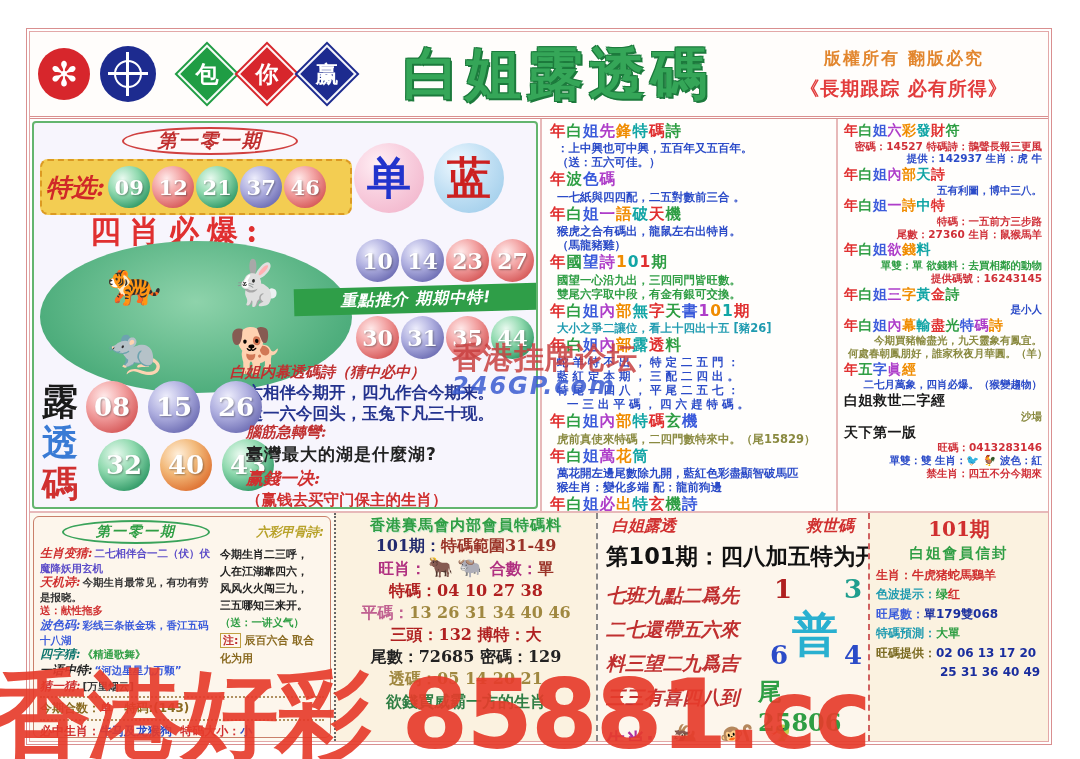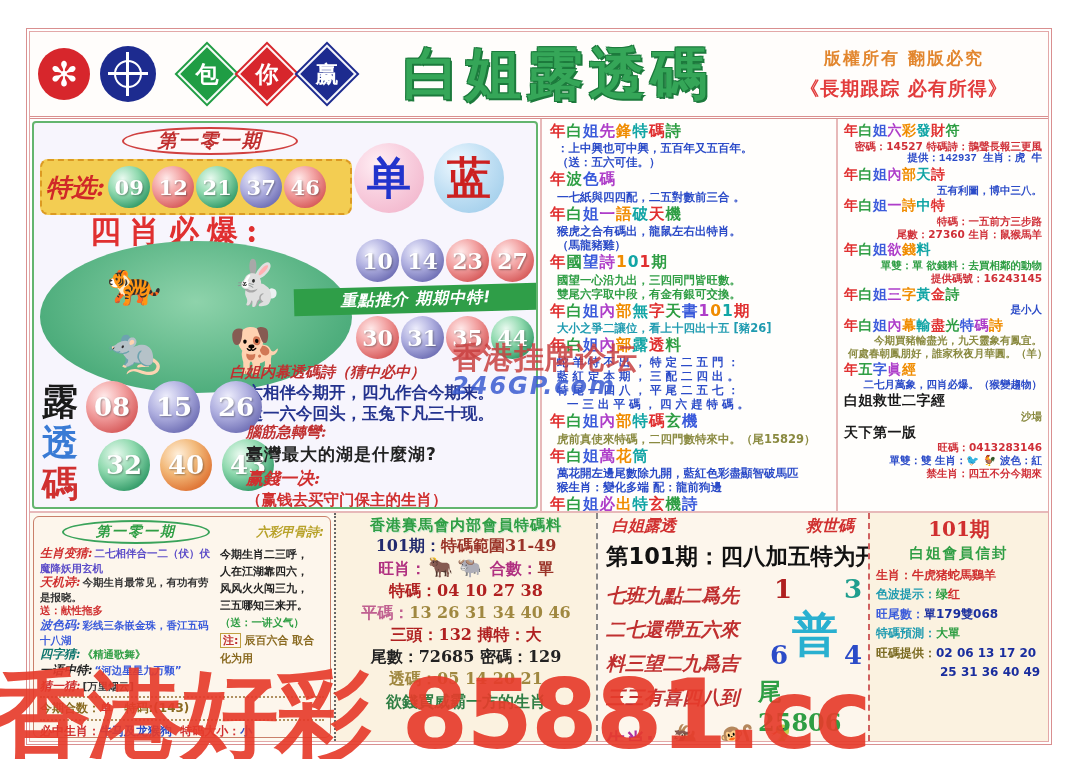--- a/index.html
+++ b/index.html
@@ -273,21 +273,21 @@
             </div>
             <div class="section">
               <div class="sec-title"><span style="color: rgb(224, 48, 48);">年</span><span style="color: rgb(47, 158, 68);">白</span><span style="color: rgb(59, 91, 219);">姐</span><span style="color: rgb(174, 62, 201);">必</span><span style="color: rgb(240, 140, 0);">出</span><span style="color: rgb(18, 165, 165);">特</span><span style="color: rgb(224, 48, 48);">玄</span><span style="color: rgb(47, 158, 68);">機</span><span style="color: rgb(59, 91, 219);">詩</span></div>
             </div>
           </div>
 
         <div class="right-col" id="right-col">
             <div class="section">
               <div class="sec-title"><span style="color: rgb(224, 48, 48);">年</span><span style="color: rgb(47, 158, 68);">白</span><span style="color: rgb(59, 91, 219);">姐</span><span style="color: rgb(174, 62, 201);">六</span><span style="color: rgb(240, 140, 0);">彩</span><span style="color: rgb(18, 165, 165);">發</span><span style="color: rgb(224, 48, 48);">財</span><span style="color: rgb(47, 158, 68);">符</span></div>
               <div class="sec-line" style="color: rgb(208, 48, 56);">密碼：14527 特碼詩：鵲聲長報三更風</div>
-              <div class="sec-line" style="color: rgb(43, 75, 200); font-family: Liberation Mono, monospace;">提供：142937 生肖：虎 牛</div>
+              <div class="sec-line" style="color: rgb(43, 75, 200);">提供：142937 生肖：虎 牛</div>
             </div>
             <div class="section">
               <div class="sec-title"><span style="color: rgb(224, 48, 48);">年</span><span style="color: rgb(47, 158, 68);">白</span><span style="color: rgb(59, 91, 219);">姐</span><span style="color: rgb(174, 62, 201);">內</span><span style="color: rgb(240, 140, 0);">部</span><span style="color: rgb(18, 165, 165);">天</span><span style="color: rgb(224, 48, 48);">詩</span></div>
               <div class="sec-line" style="color: rgb(43, 75, 200);">五有利圖，博中三八。</div>
             </div>
             <div class="section">
               <div class="sec-title"><span style="color: rgb(224, 48, 48);">年</span><span style="color: rgb(47, 158, 68);">白</span><span style="color: rgb(59, 91, 219);">姐</span><span style="color: rgb(174, 62, 201);">一</span><span style="color: rgb(240, 140, 0);">詩</span><span style="color: rgb(18, 165, 165);">中</span><span style="color: rgb(224, 48, 48);">特</span></div>
               <div class="sec-line" style="color: rgb(208, 48, 56);">特碼：一五前方三步路</div>
               <div class="sec-line" style="color: rgb(208, 48, 56);">尾數：27360 生肖：鼠猴馬羊</div>
             </div>

